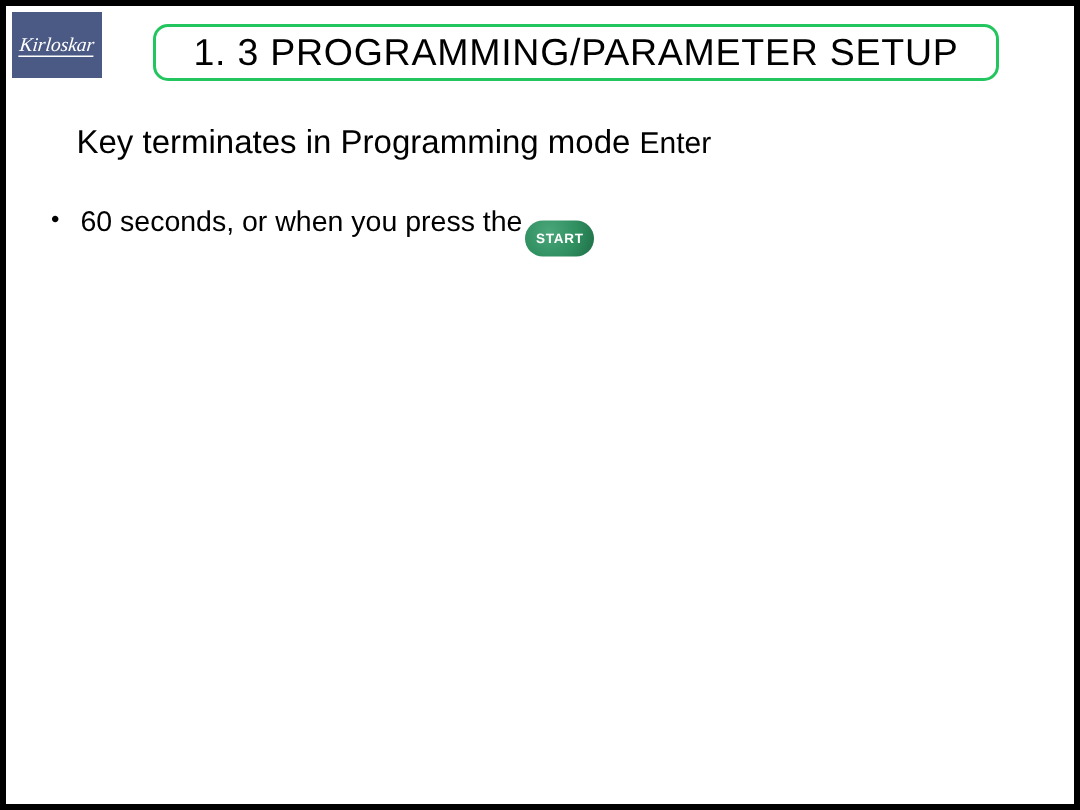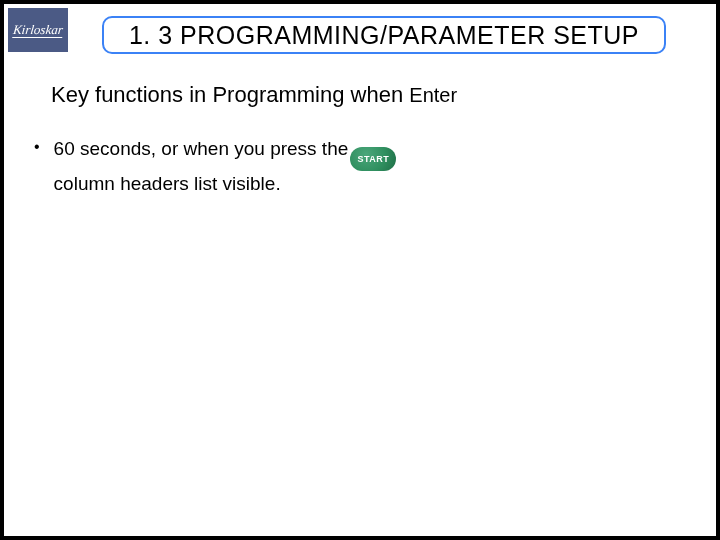--- a/index.html
+++ b/index.html
@@ -45,21 +45,21 @@
       border-bottom: 1px solid #fff;
       padding-bottom: 1px;
       white-space: nowrap;
     }
     .title-box {
       position: absolute;
       top: 12px;
       left: 98px;
       width: 564px;
       height: 38px;
-      border: 2px solid #3b82f6;
+      border: 2px solid #22c55e;
       border-radius: 10px;
       display: flex;
       align-items: center;
       justify-content: center;
       background: #fff;
     }
     .title-text {
       font-size: 25px;
       color: #000;
       letter-spacing: 0.5px;
@@ -135,29 +135,28 @@
 
   <div class="logo">
     <span class="logo-text">Kirloskar</span>
   </div>
 
   <div class="title-box">
     <span class="title-text">1. 3 PROGRAMMING/PARAMETER SETUP</span>
   </div>
 
   <div class="subtitle">
-    <span>Key functions in Programming when </span><span class="subtitle-suffix">Enter</span>
+    <span>Key terminates in Programming mode </span><span class="subtitle-suffix">Enter</span>
   </div>
 
   <div class="bullet-row">
     <span class="bullet-dot">•</span>
     <div class="bullet-text">
       <span class="bullet-line2-wrap">
         <span class="line2-pre"> 60 seconds, or when you press the </span>
         <span class="start-btn">
           <span>START</span>
         </span>
       </span>
-      <span class="bullet-line3"> column headers list visible.</span>
     </div>
   </div>
 
 </div>
 
 </body></html>

